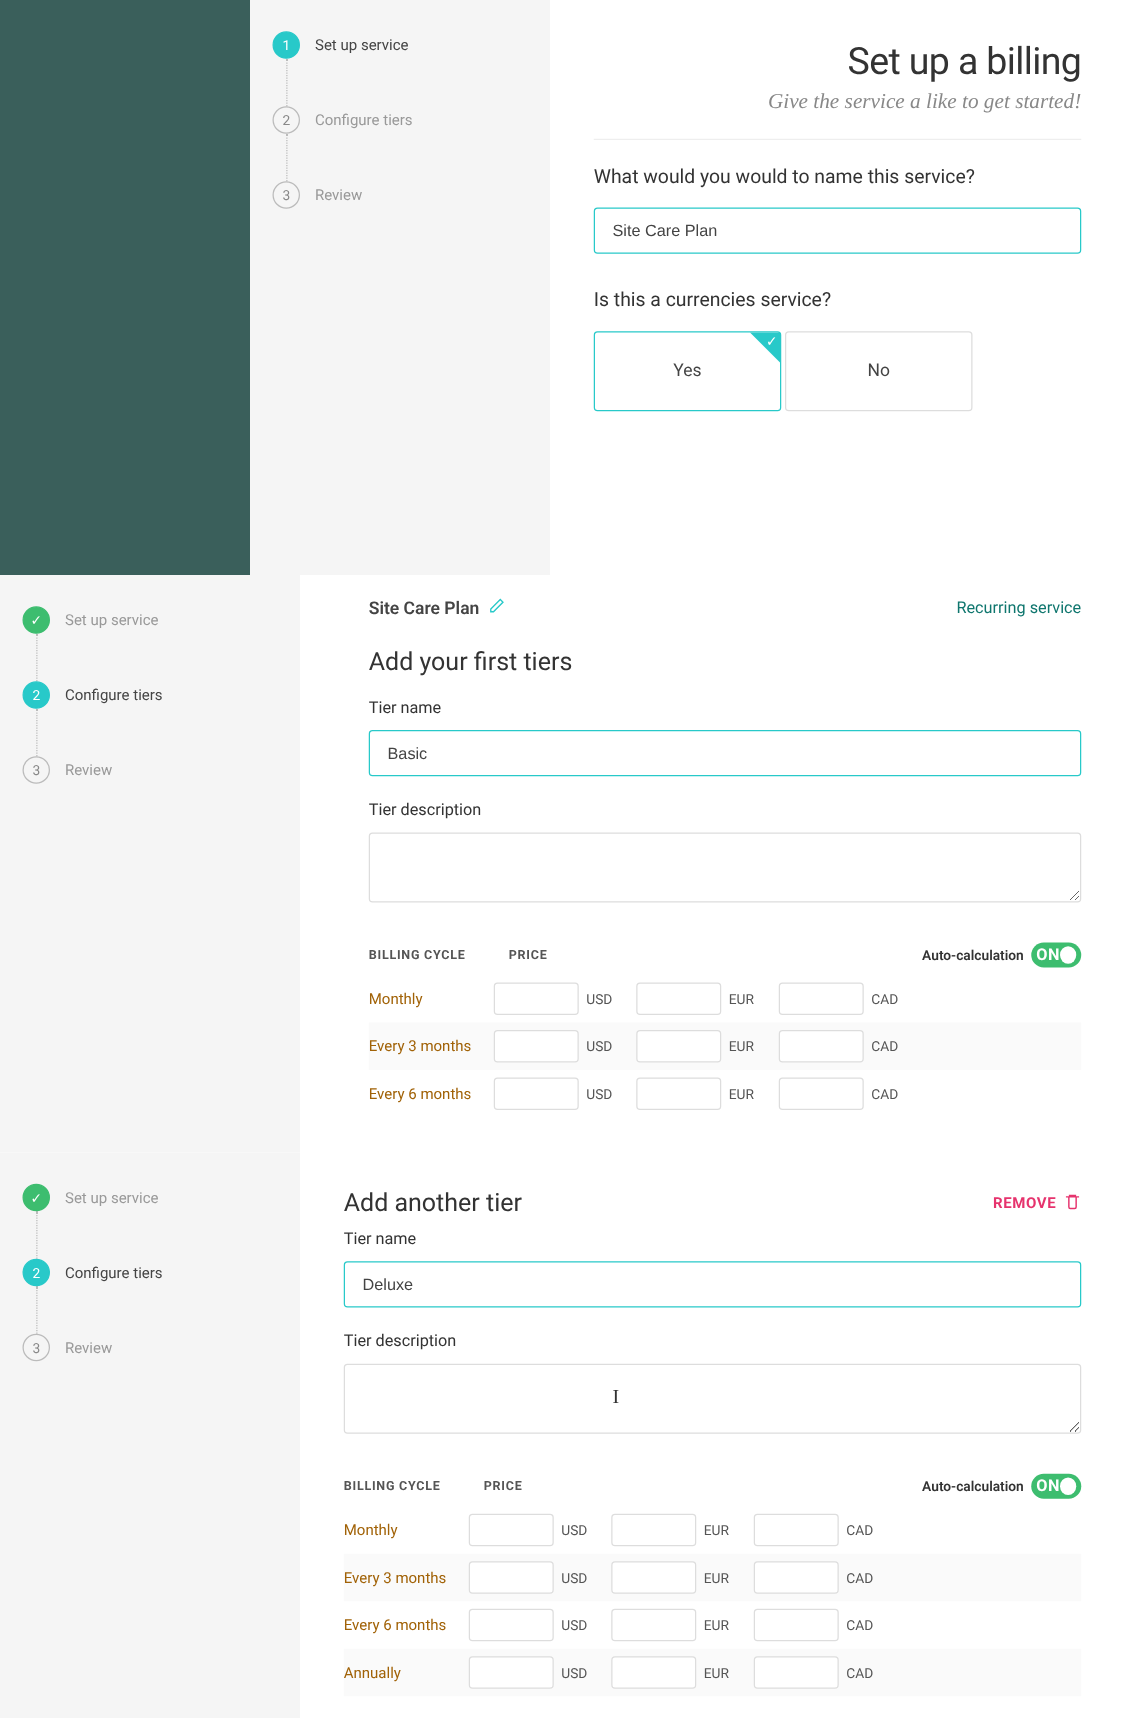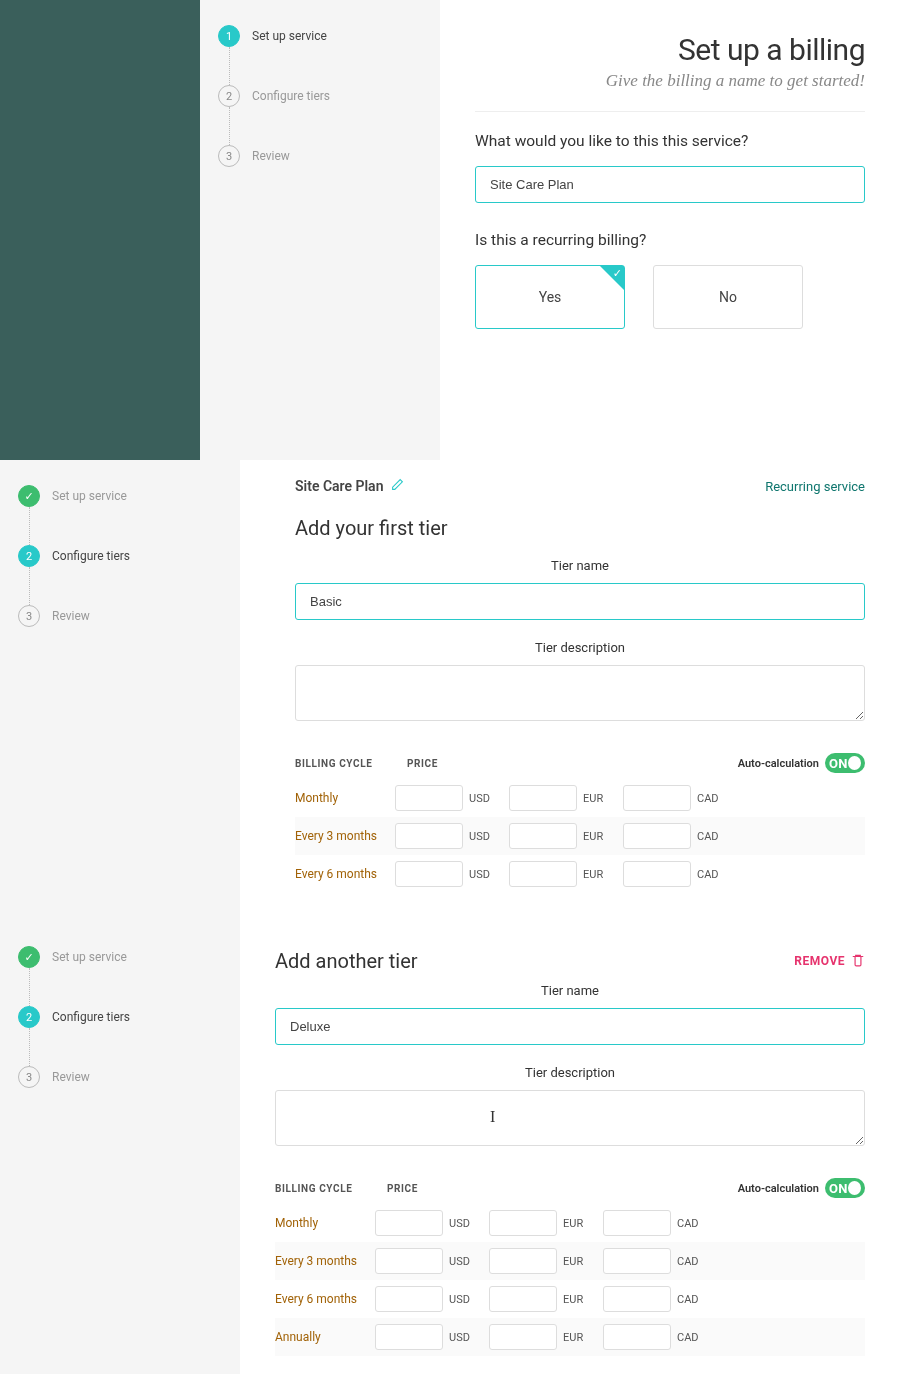--- a/index.html
+++ b/index.html
@@ -17,33 +17,33 @@
   .step-label.active { color: #444; }
   .step-connector { width: 1px; border-left: 1px dotted #bbb; height: 38px; margin-left: 11px; }
   .content { flex: 1; background: #fff; padding: 0; }
   .content-inner { padding: 20px 35px; }
   .hero-title { font-size: 30px; font-weight: 400; color: #333; text-align: right; margin-top: 12px; letter-spacing: -0.5px; }
   .hero-sub { font-size: 17px; font-style: italic; color: #888; text-align: right; font-family: Georgia, serif; margin-top: 4px; }
   .divider { border: none; border-top: 1px solid #eee; margin: 20px 0 20px 0; }
   .q-label { font-size: 15.5px; color: #333; margin-bottom: 16px; }
   .text-input { width: 100%; border: 1.5px solid #28c9c9; border-radius: 3px; padding: 10px 14px; font-size: 13px; color: #444; outline: none; }
   .block { margin-bottom: 28px; }
-  .toggle-pair { display: flex; gap: 28px; }
+  .toggle-pair { display: flex; gap: 3px; }
   .toggle-opt { width: 150px; height: 64px; border: 1px solid #ddd; border-radius: 3px; display: flex; align-items: center; justify-content: center; font-size: 14px; color: #444; position: relative; cursor: pointer; background: #fff; }
   .toggle-opt.selected { border: 1.5px solid #28c9c9; }
   .corner-check { position: absolute; top: 0; right: 0; width: 0; height: 0; border-top: 24px solid #28c9c9; border-left: 24px solid transparent; }
   .corner-check::after { content: "✓"; position: absolute; top: -23px; right: 2px; color: #fff; font-size: 11px; }
   .select-box { width: 290px; border: 1px solid #ddd; border-radius: 3px; padding: 12px 14px; font-size: 13px; color: #555; display: flex; justify-content: space-between; align-items: center; cursor: pointer; }
   .chev { color: #28c9c9; font-size: 12px; }
   .title-row { display: flex; align-items: center; justify-content: space-between; }
   .plan-name { font-size: 14px; color: #444; font-weight: 600; display: flex; align-items: center; gap: 8px; }
   .edit-icon { color: #28c9c9; font-size: 13px; cursor: pointer; }
   .recurring-label { font-size: 13px; color: #0f766e; }
   .section-h { font-size: 20px; color: #333; margin: 22px 0 18px 0; font-weight: 400; }
-  .field-label { font-size: 13px; color: #333; margin-bottom: 10px; text-align: center; }
+  .field-label { font-size: 13px; color: #333; margin-bottom: 10px; }
   .tier-input { width: 100%; border: 1.5px solid #28c9c9; border-radius: 3px; padding: 10px 14px; font-size: 13px; color: #444; outline: none; }
   .tier-desc { width: 100%; border: 1px solid #ddd; border-radius: 3px; min-height: 56px; resize: vertical; font-size: 13px; padding: 10px; font-family: inherit; }
   .price-table { margin-top: 22px; }
   .price-header { display: flex; align-items: center; font-size: 10px; letter-spacing: 0.6px; color: #555; font-weight: 700; padding: 6px 0; }
   .col-cycle { width: 84px; }
   .col-price { width: 50px; margin-left: 28px; }
   .col-spacer { flex: 1; }
   .autocalc-label { font-size: 11px; color: #333; font-weight: 600; margin-right: 6px; letter-spacing: 0; }
   .switch { width: 40px; height: 20px; background: #3dbd6f; border-radius: 10px; position: relative; display: inline-flex; align-items: center; padding: 0 4px; cursor: pointer; }
   .switch-label { color: #fff; font-size: 13px; font-weight: 700; letter-spacing: 0.4px; }
@@ -74,28 +74,28 @@
     </div>
     <div class="step-connector"></div>
     <div class="step">
       <div class="step-circle">3</div>
       <div class="step-label">Review</div>
     </div>
   </div>
   <div class="content">
     <div class="content-inner">
       <div class="hero-title">Set up a billing</div>
-      <div class="hero-sub">Give the billing a name to get started!</div>
+      <div class="hero-sub">Give the service a like to get started!</div>
       <hr class="divider">
       <div class="block">
-        <div class="q-label">What would you like to this this service?</div>
+        <div class="q-label">What would you would to name this service?</div>
         <input class="text-input" value="Site Care Plan" style="">
       </div>
       <div class="block">
-        <div class="q-label">Is this a recurring billing?</div>
+        <div class="q-label">Is this a currencies service?</div>
         <div class="toggle-pair">
           <div class="toggle-opt selected">
             <span>Yes</span>
             <div class="corner-check"></div>
           </div>
           <div class="toggle-opt">
             <span>No</span>
           </div>
         </div>
       </div>
@@ -126,21 +126,21 @@
         <div class="plan-name">
           <span>Site Care Plan</span>
           <span class="edit-icon">
             <svg width="13" height="13" viewBox="0 0 24 24" fill="none" stroke="#28c9c9" stroke-width="2">
                 <path d="M17 3l4 4L7 21H3v-4L17 3z"></path>
               </svg>
           </span>
         </div>
         <div class="recurring-label">Recurring service</div>
       </div>
-      <div class="section-h">Add your first tier</div>
+      <div class="section-h">Add your first tiers</div>
       <div class="field-label">Tier name</div>
       <input class="tier-input" value="Basic" style="">
       <div class="field-label" style="margin-top:20px;">Tier description</div>
       <textarea class="tier-desc" style=""></textarea>
 
       <div class="price-table">
         <div class="price-header">
           <div class="col-cycle">BILLING CYCLE</div>
           <div class="col-price">PRICE</div>
           <div class="col-spacer"></div>

